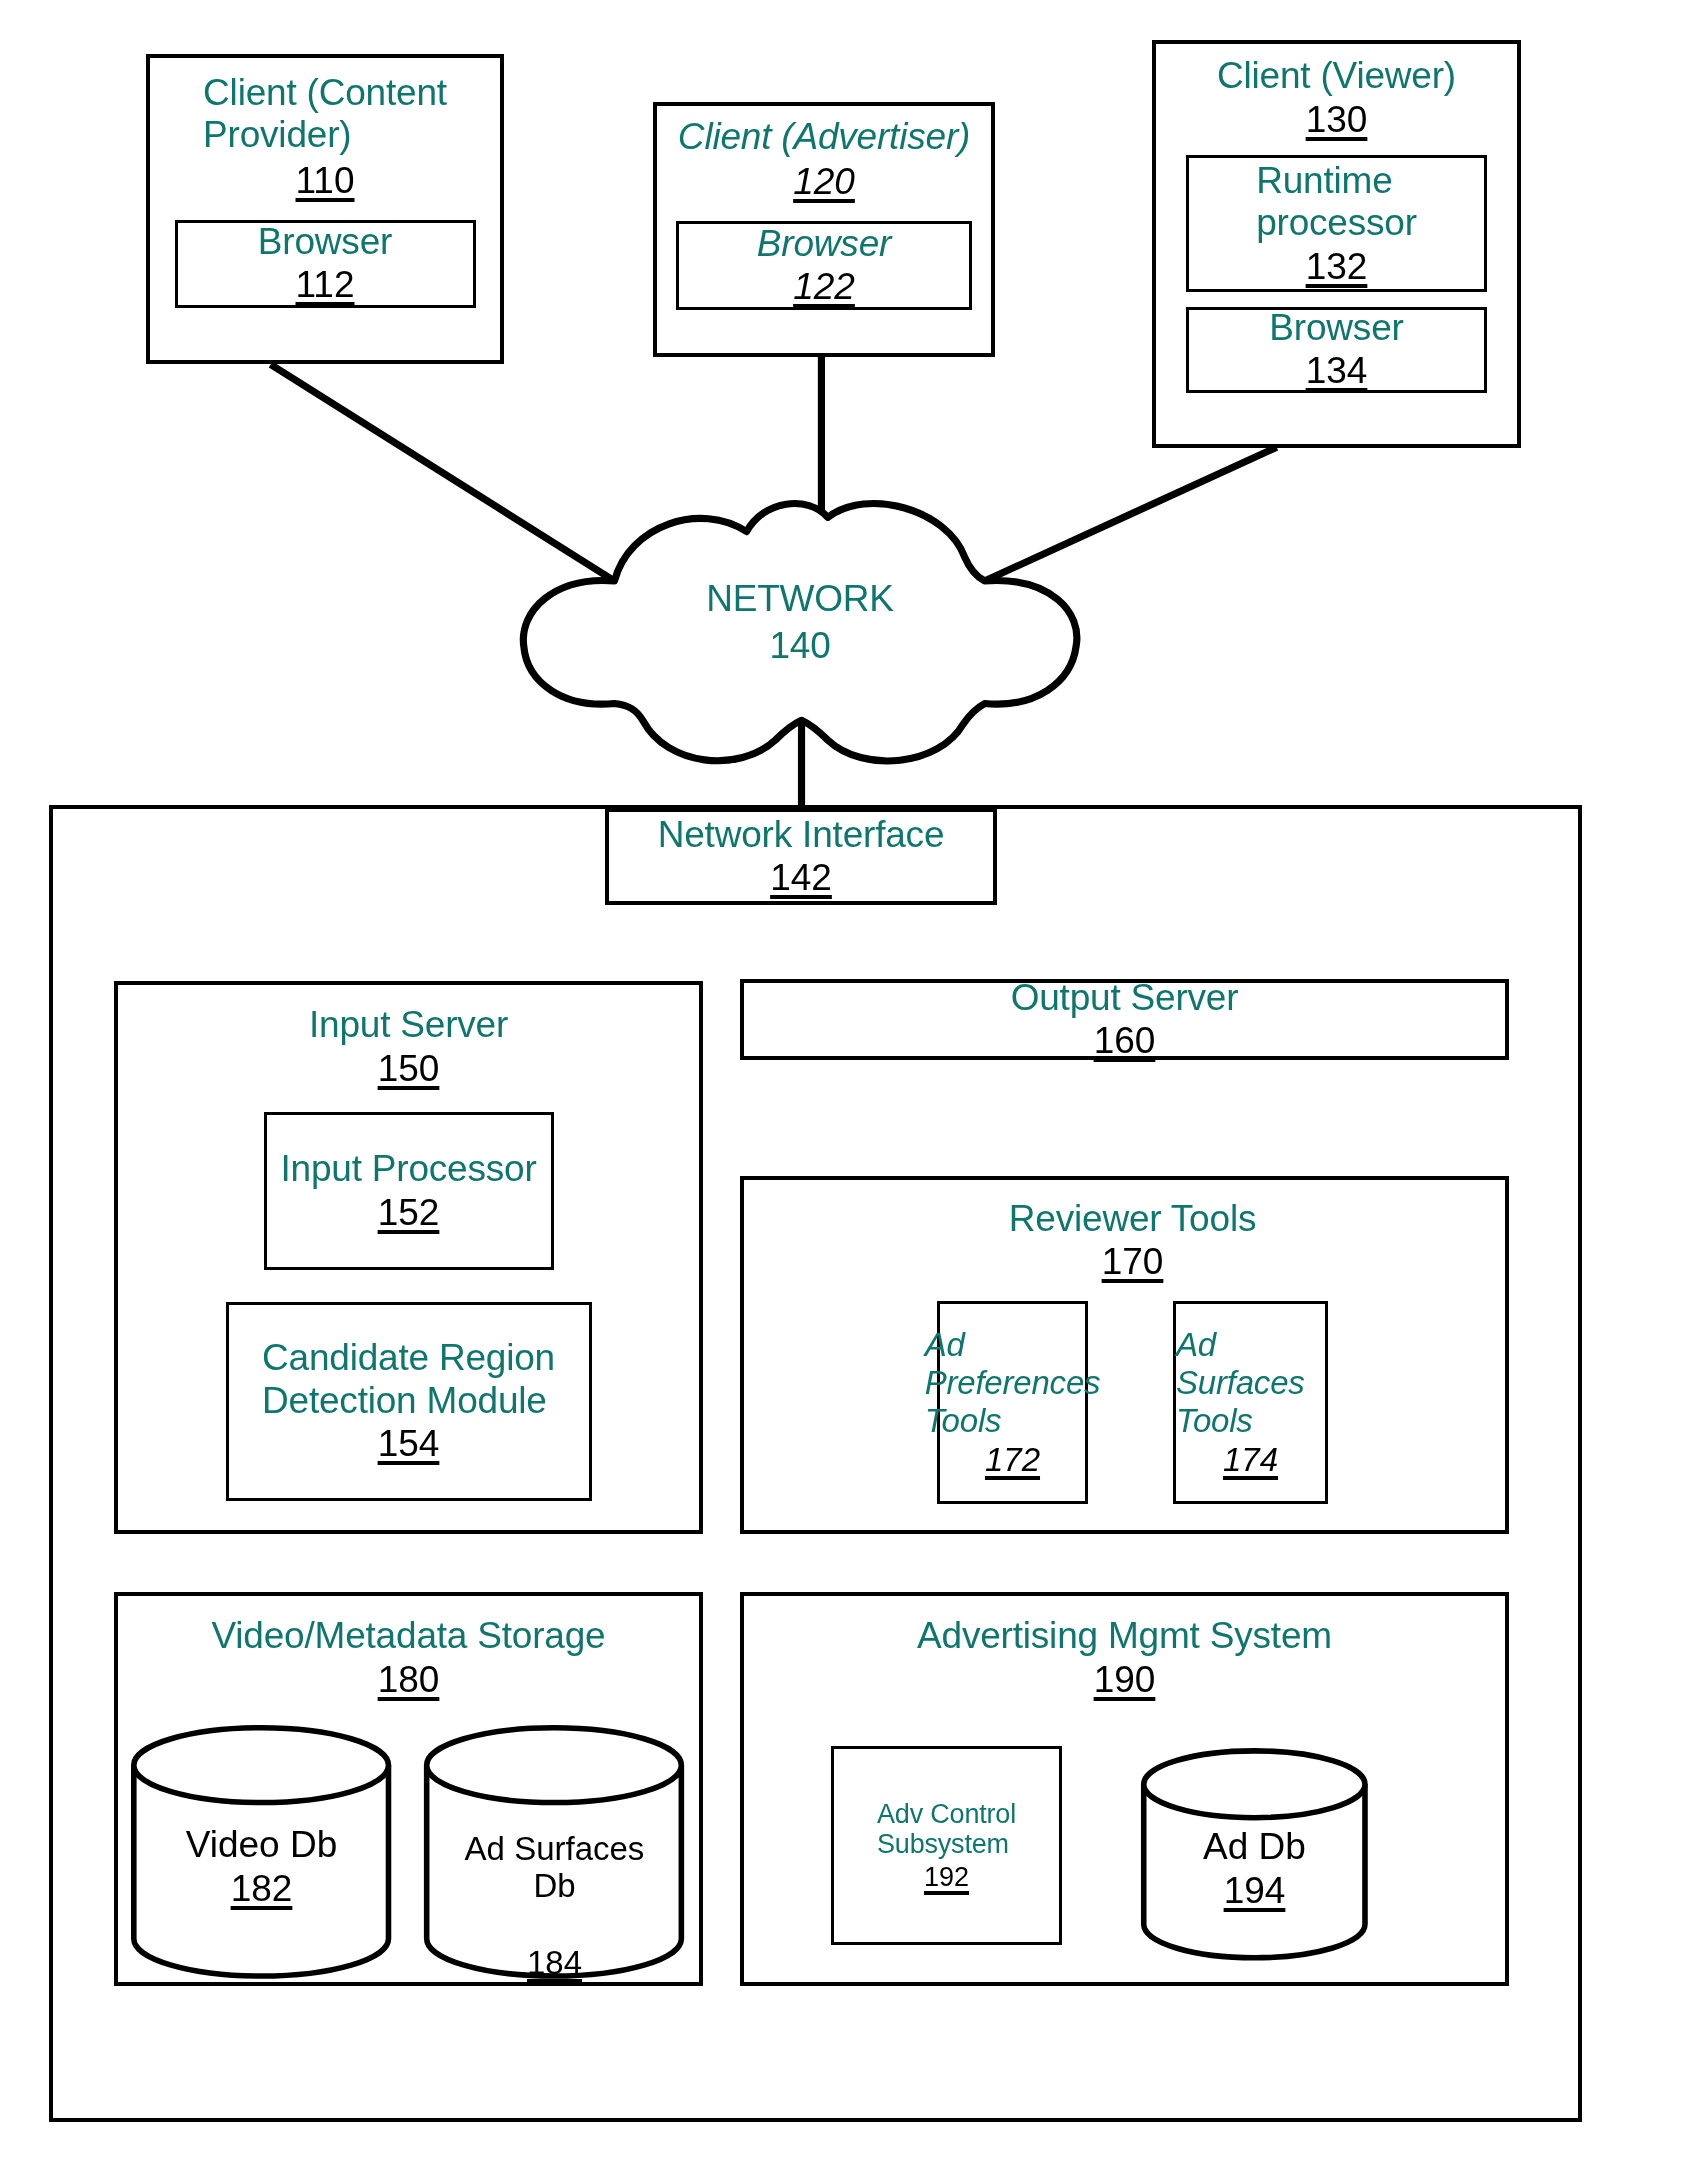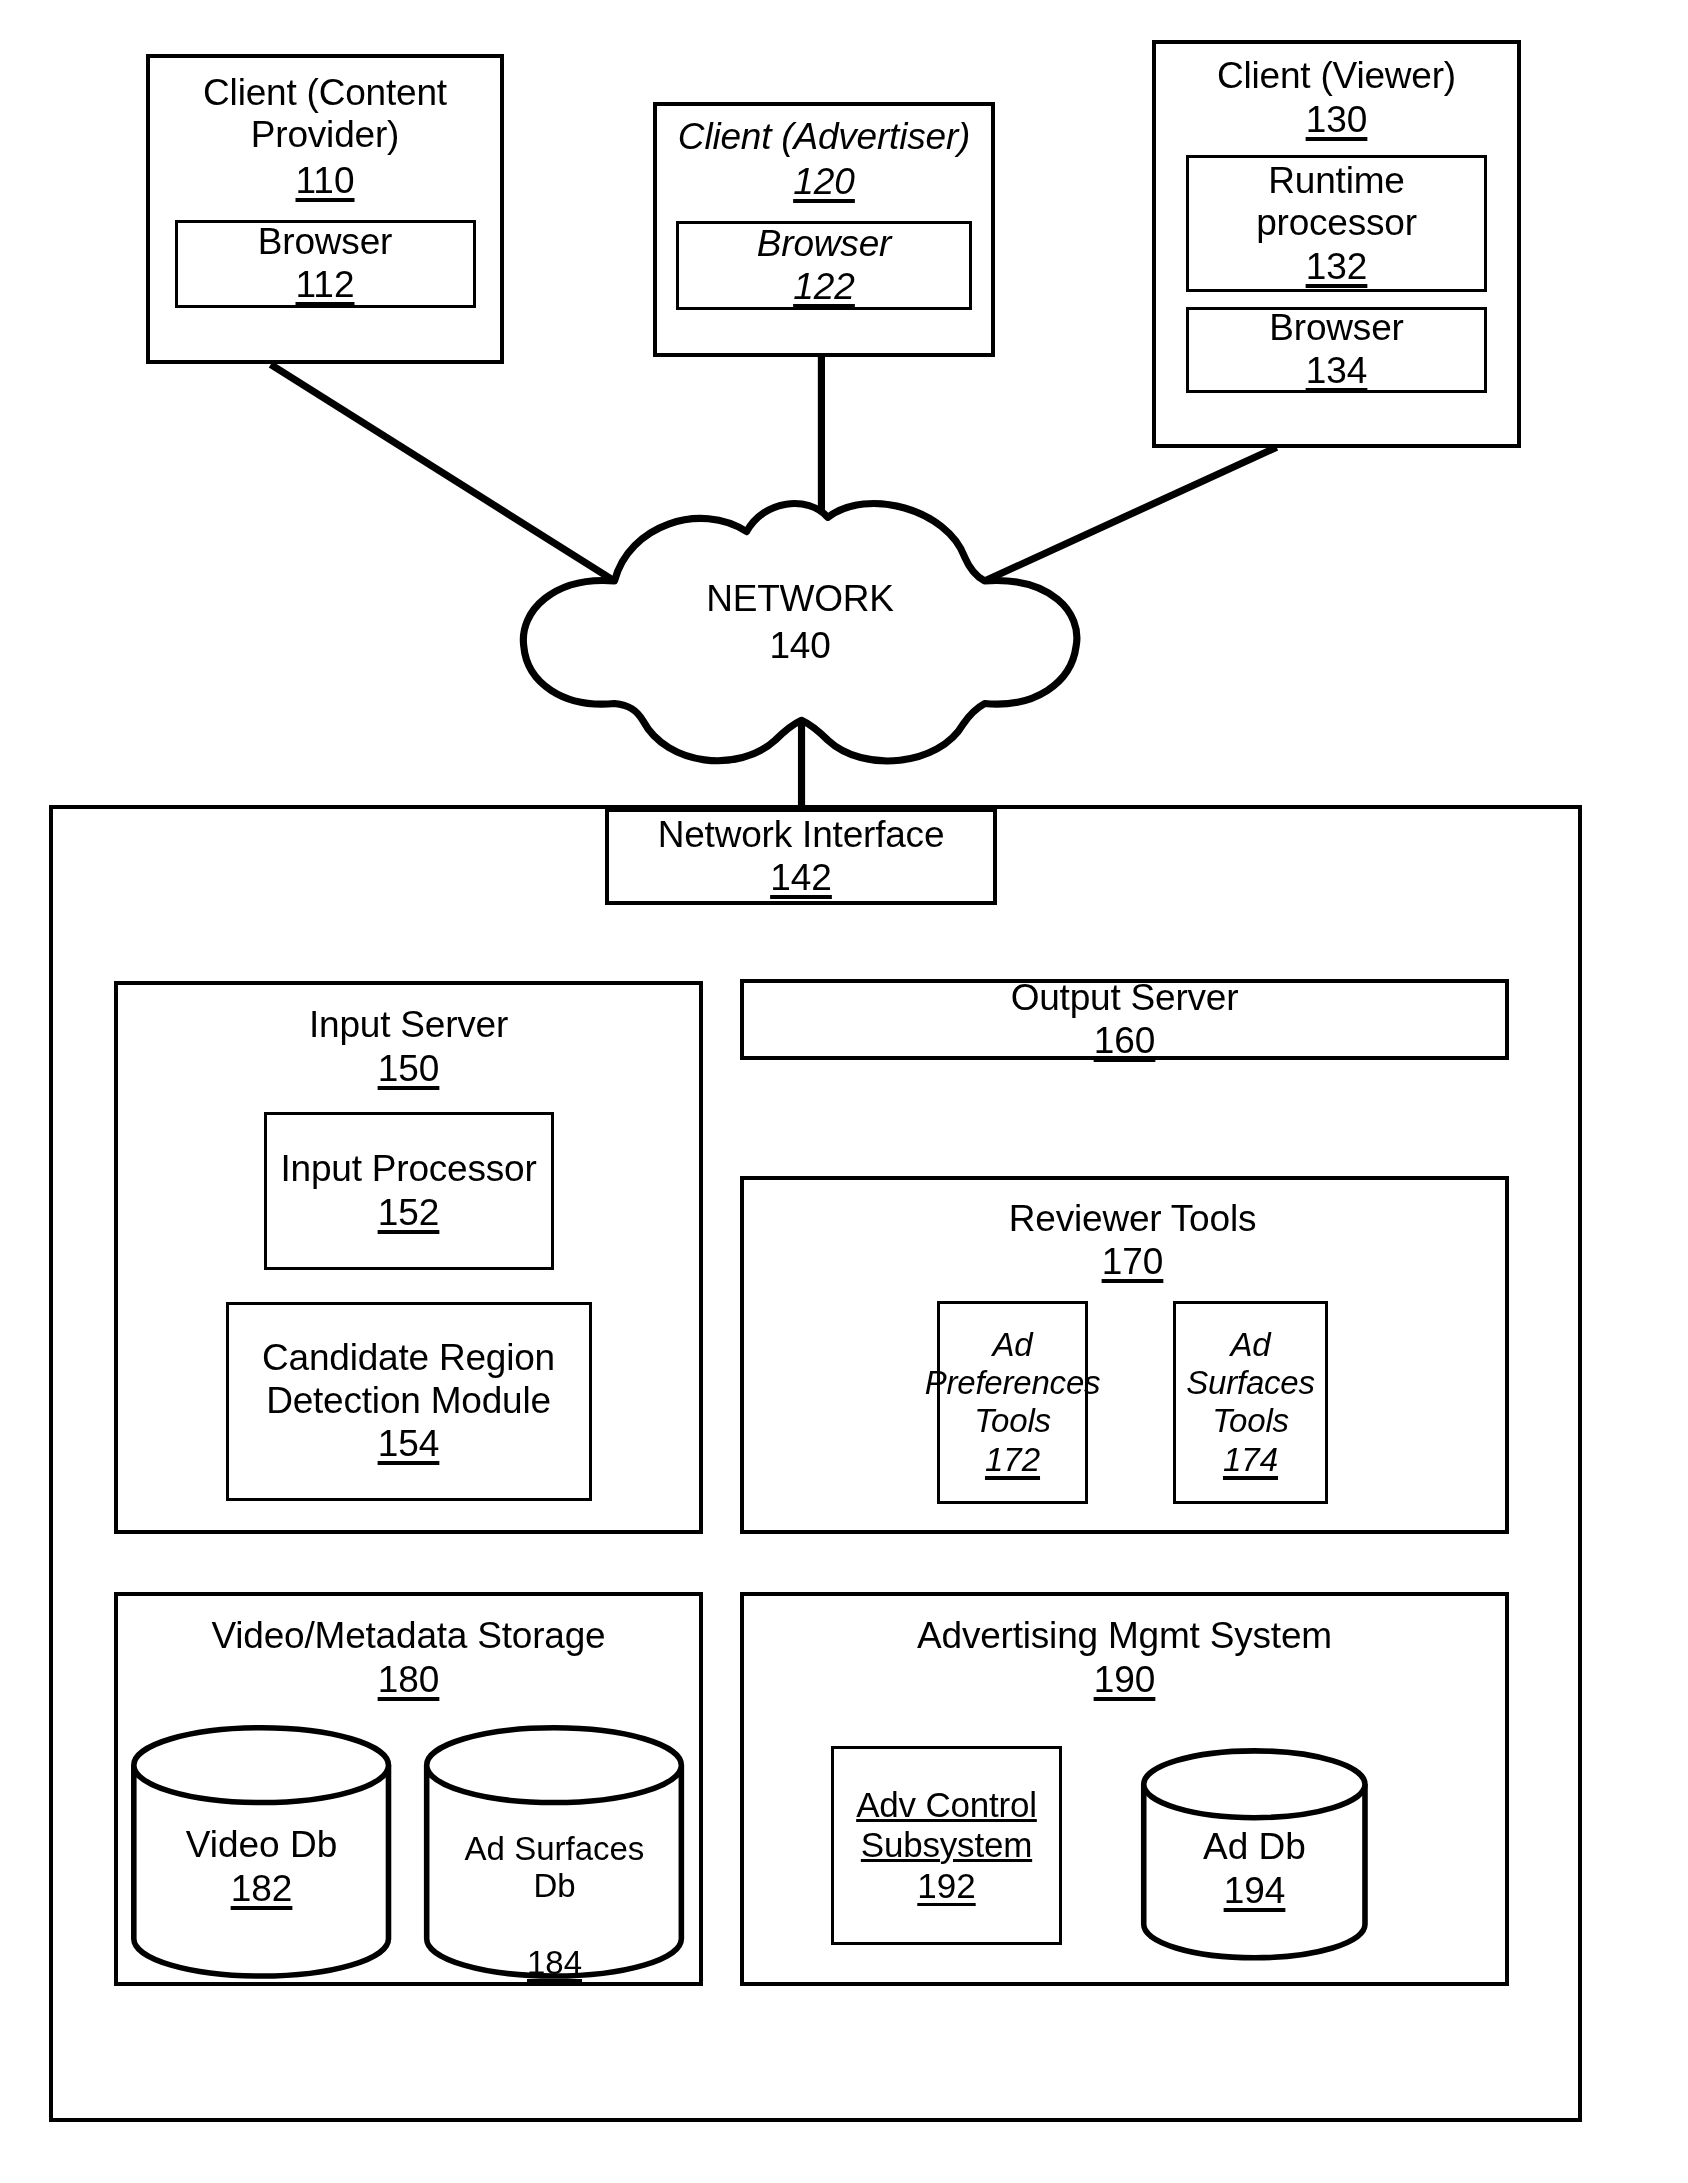--- a/index.html
+++ b/index.html
@@ -26,36 +26,35 @@
     position: absolute;
     box-sizing: border-box;
     border: 4px solid #000000;
     background: transparent;
     display: flex;
     flex-direction: column;
     align-items: center;
   }
   .box.thin { border-width: 3.2px; }
   .lbl {
-    text-align: center;
-    color: #000000;
+    color: #0f766e;
     line-height: 1.14;
     white-space: pre-line;
     letter-spacing: -0.2px;
   }
   .num {
     text-align: center;
     color: #000000;
     text-decoration: underline;
     text-decoration-thickness: 4px;
     text-underline-offset: 4.8px;
     line-height: 1.14;
   }
   .f46 { font-size: 37px; }
-  .f44 { font-size: 35px; text-decoration: underline; }
+  .f44 { font-size: 27px; }
   .f42 { font-size: 33px; }
   .free {
     position: absolute;
     text-align: center;
     color: #000000;
   }
   .cyl-label {
     position: absolute;
     text-align: center;
     color: #000000;

